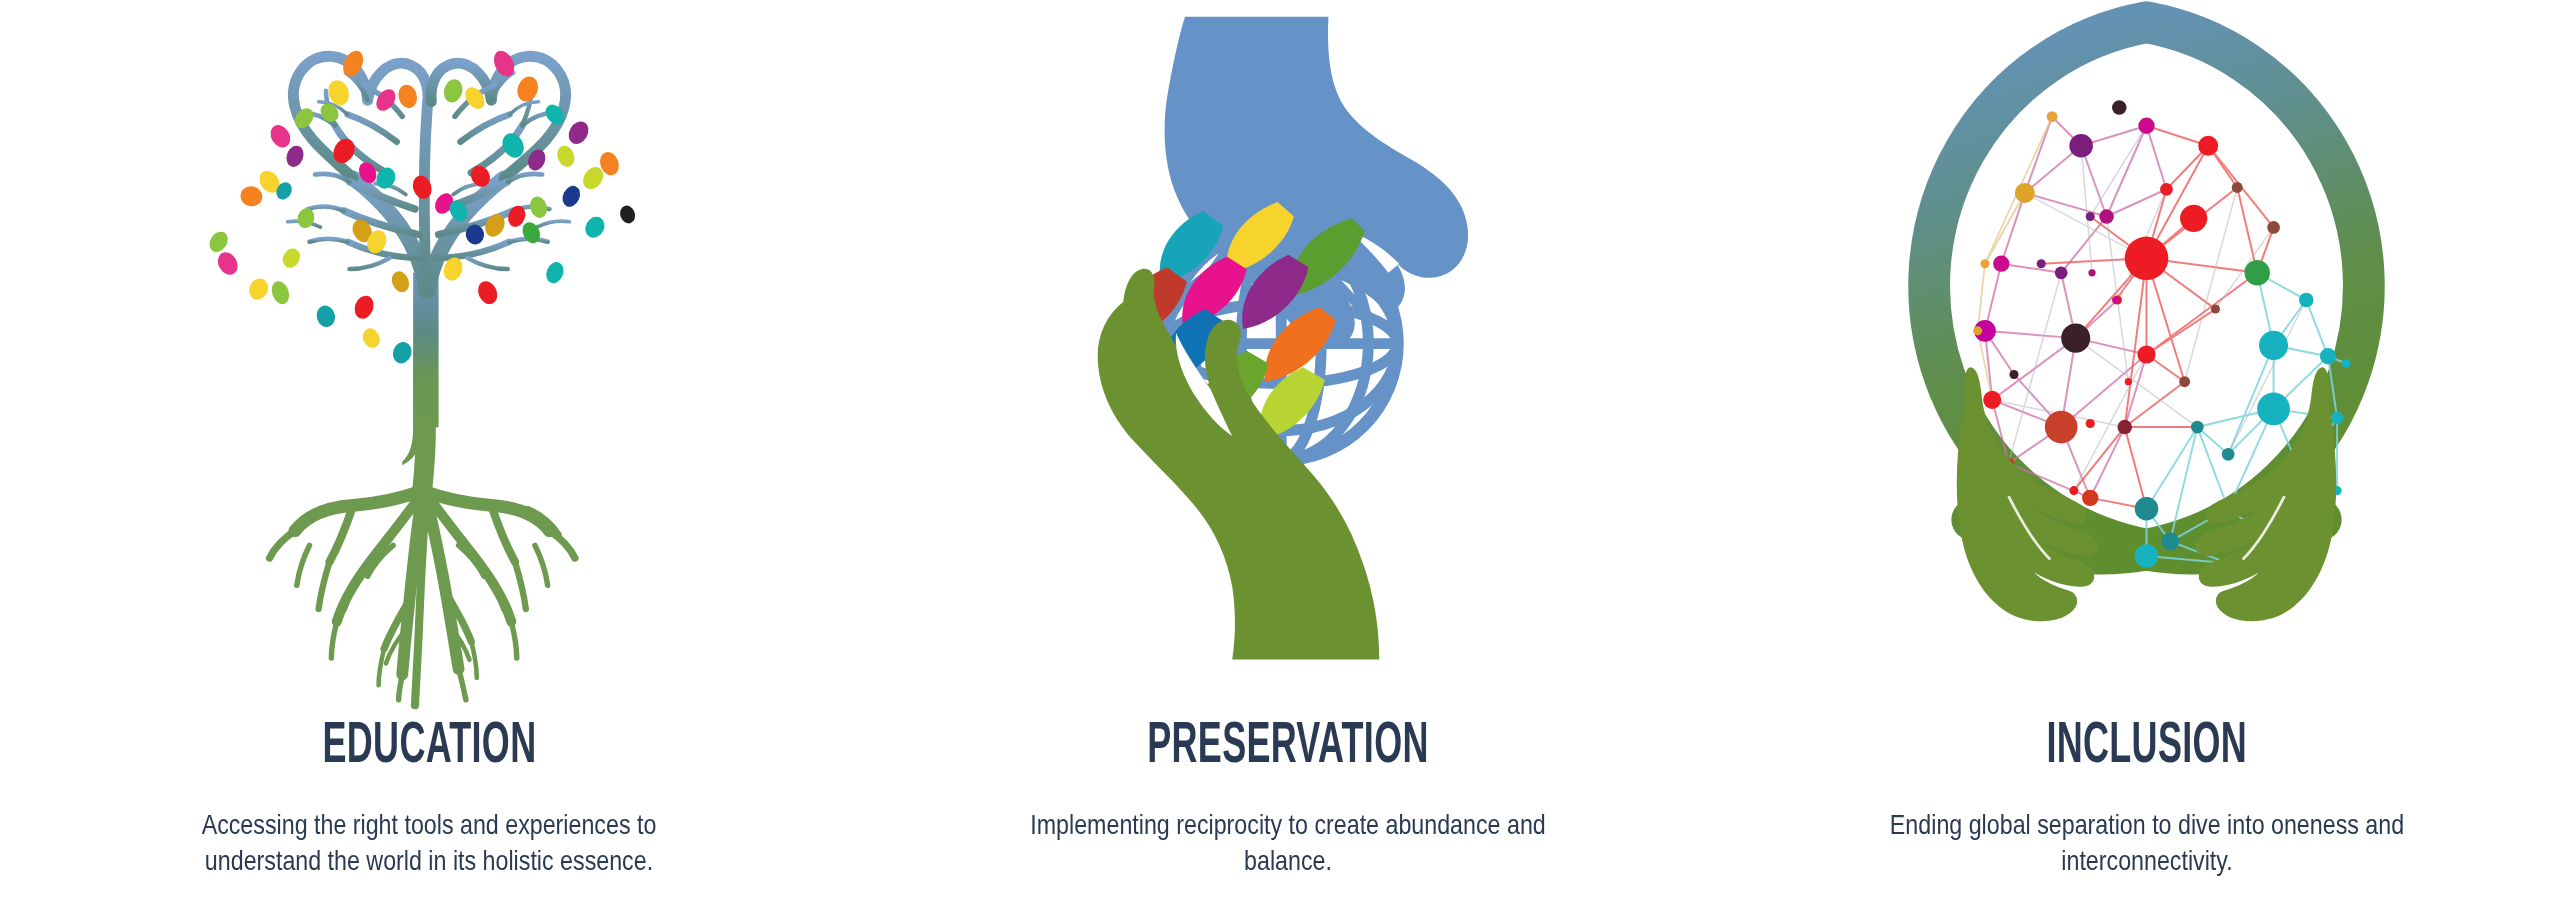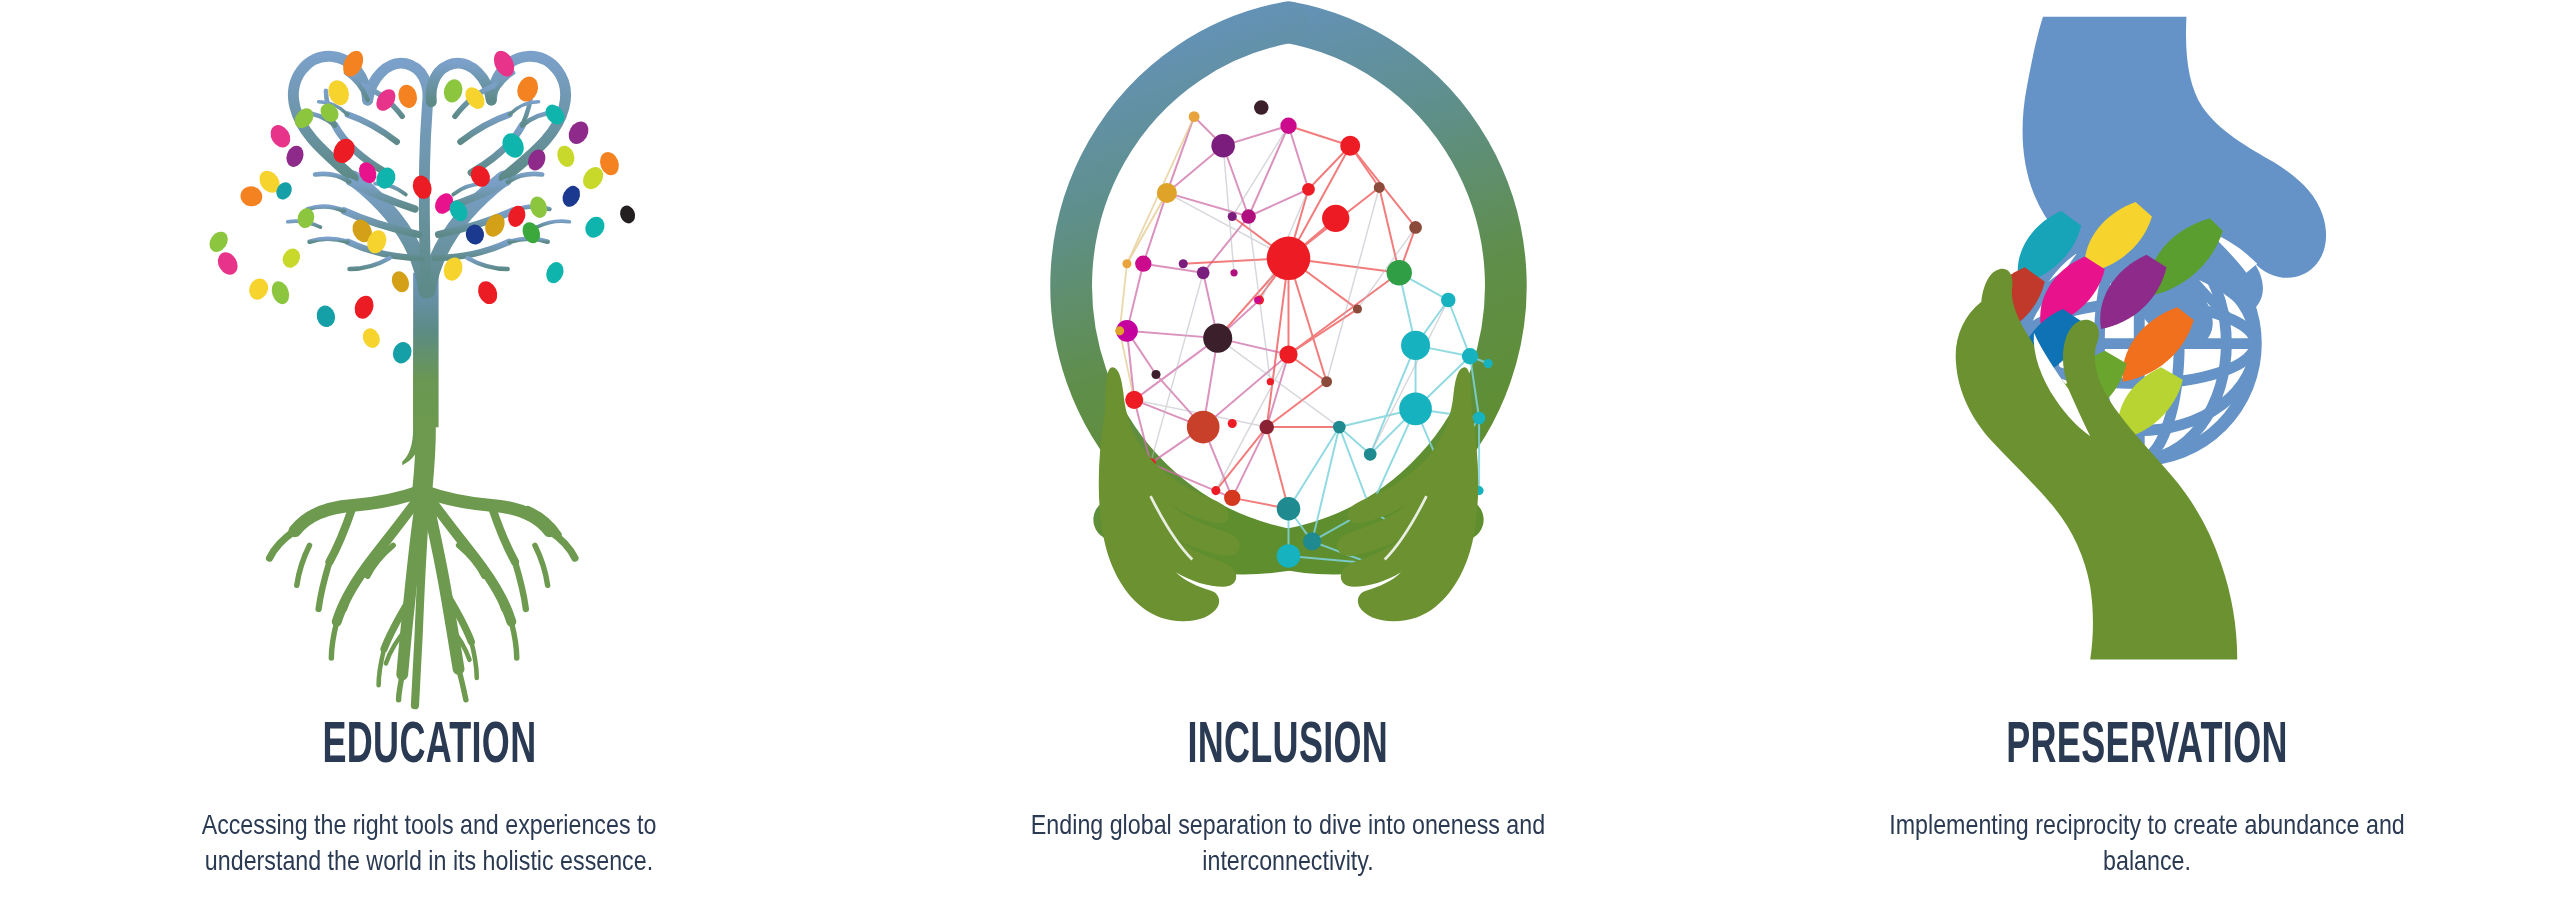--- a/index.html
+++ b/index.html
@@ -241,20 +241,111 @@
           <path d="M160 560 C146 566 134 576 126 588" stroke-width="7"></path>
           <path d="M388 560 C402 566 414 576 422 588" stroke-width="7"></path>
           <path d="M276 552 C272 600 270 650 268 700 C266 734 265 756 264 776" stroke-width="9"></path>
           <path d="M148 600 C140 616 136 630 134 644" stroke-width="6"></path>
           <path d="M396 600 C404 616 408 630 410 644" stroke-width="6"></path>
         </g>
       </svg>
     </div>
     <h2 class="pillar-title">EDUCATION</h2>
     <p class="pillar-desc">Accessing the right tools and experiences to understand the world in its holistic essence.</p>
+  </div>
+
+  <div class="pillar p3">
+    <div class="art-wrap">
+      <svg width="599" height="718" viewBox="0 0 660 790" aria-hidden="true">
+        <defs>
+          <clipPath id="globeClip">
+              <circle cx="322" cy="378" r="128"></circle>
+            </clipPath>
+        </defs>
+
+        <g fill="#6593c7">
+          <path d="M216 18
+                   L374 18
+                   C372 60 376 94 392 118
+                   C410 144 442 162 470 178
+                   C496 194 516 212 524 236
+                   C534 266 524 292 502 302
+                   C484 310 462 304 448 288
+                   C462 308 462 330 446 342
+                   C430 354 408 348 396 332
+                   C408 352 404 372 388 380
+                   C372 388 352 382 340 366
+                   C322 342 300 318 274 298
+                   C246 276 222 250 208 218
+                   C192 182 190 138 198 96
+                   C204 64 210 36 216 18 Z"></path>
+        </g>
+
+        <g fill="#ffffff">
+          <path d="M452 290 C436 274 418 262 398 254 C412 268 428 284 440 300 Z"></path>
+          <path d="M440 344 C424 328 406 316 388 308 C402 324 416 338 430 352 Z"></path>
+        </g>
+
+        <g>
+          <circle cx="322" cy="378" r="128" fill="none" stroke="#6593c7" stroke-width="14"></circle>
+          <g clip-path="url(#globeClip)" fill="none" stroke="#6593c7" stroke-width="12">
+            <ellipse cx="322" cy="378" rx="128" ry="44"></ellipse>
+            <ellipse cx="322" cy="378" rx="128" ry="96"></ellipse>
+            <ellipse cx="322" cy="378" rx="44" ry="128"></ellipse>
+            <ellipse cx="322" cy="378" rx="96" ry="128"></ellipse>
+            <line x1="322" y1="250" x2="322" y2="506"></line>
+            <line x1="194" y1="378" x2="450" y2="378"></line>
+          </g>
+        </g>
+
+        <g>
+          <path d="M236 232 C200 248 182 282 190 312 C220 306 250 282 258 248 Z" fill="#17a3b8"></path>
+          <path d="M318 222 C280 236 258 268 262 300 C294 296 326 272 336 238 Z" fill="#f6d32d"></path>
+          <path d="M400 240 C356 252 328 288 330 326 C368 320 402 292 414 254 Z" fill="#5a9e2f"></path>
+          <path d="M196 294 C158 310 140 344 148 374 C180 368 210 344 218 310 Z" fill="#c0392b"></path>
+          <path d="M262 282 C226 298 208 330 214 360 C246 354 276 330 284 296 Z" fill="#e8128c"></path>
+          <path d="M330 280 C294 296 274 330 280 362 C314 356 344 330 352 294 Z" fill="#8e2a8a"></path>
+          <path d="M238 340 C202 356 184 390 192 420 C224 414 254 390 262 356 Z" fill="#0f72b5"></path>
+          <path d="M364 338 C324 352 300 386 304 420 C340 414 372 388 382 352 Z" fill="#f0701e"></path>
+          <path d="M284 386 C246 402 226 438 234 470 C268 462 300 436 308 400 Z" fill="#6aa52e"></path>
+          <path d="M346 404 C310 420 292 454 300 484 C332 478 362 452 370 418 Z" fill="#b7d432"></path>
+        </g>
+
+        <g fill="#6b9130">
+          <path d="M148 332
+                   C128 348 118 372 120 398
+                   C122 432 138 462 160 486
+                   C182 510 206 532 226 556
+                   C248 582 262 612 268 646
+                   C272 672 272 700 268 726
+                   L430 726
+                   C430 690 424 654 412 620
+                   C400 584 382 552 358 524
+                   C338 500 316 478 300 456
+                   C288 440 280 426 276 412
+                   C272 398 272 386 276 376
+                   C280 364 276 354 266 352
+                   C254 350 244 360 240 376
+                   C236 392 238 410 244 426
+                   C228 408 212 390 200 370
+                   C186 348 180 330 182 316
+                   C184 302 178 294 168 296
+                   C158 298 150 312 148 332 Z"></path>
+        </g>
+
+        <g fill="#ffffff">
+          <path d="M244 428 C230 408 216 388 206 366
+                   C204 390 214 416 230 440
+                   C242 458 256 472 268 480
+                   C260 464 252 446 244 428 Z"></path>
+        </g>
+      </svg>
+    </div>
+    <h2 class="pillar-title">PRESERVATION</h2>
+    <p class="pillar-desc">Implementing reciprocity to create abundance and balance.</p>
   </div>
 
   <div class="pillar p2">
     <div class="art-wrap">
       <svg width="599" height="718" viewBox="0 0 660 790" aria-hidden="true">
         <defs>
           <linearGradient id="ringGrad" x1="0" y1="0" x2="0.25" y2="1">
             <stop offset="0%" stop-color="#6593c4"></stop>
             <stop offset="35%" stop-color="#5f8f8a"></stop>
             <stop offset="65%" stop-color="#5f8e4a"></stop>
@@ -498,105 +589,14 @@
         <g stroke="#ffffff" stroke-width="3" fill="none" opacity="0.85">
           <path d="M178 546 C192 574 206 598 224 616"></path>
           <path d="M482 546 C468 574 454 598 436 616"></path>
         </g>
       </svg>
     </div>
     <h2 class="pillar-title">INCLUSION</h2>
     <p class="pillar-desc">Ending global separation to dive into oneness and interconnectivity.</p>
   </div>
 
-  <div class="pillar p3">
-    <div class="art-wrap">
-      <svg width="599" height="718" viewBox="0 0 660 790" aria-hidden="true">
-        <defs>
-          <clipPath id="globeClip">
-              <circle cx="322" cy="378" r="128"></circle>
-            </clipPath>
-        </defs>
-
-        <g fill="#6593c7">
-          <path d="M216 18
-                   L374 18
-                   C372 60 376 94 392 118
-                   C410 144 442 162 470 178
-                   C496 194 516 212 524 236
-                   C534 266 524 292 502 302
-                   C484 310 462 304 448 288
-                   C462 308 462 330 446 342
-                   C430 354 408 348 396 332
-                   C408 352 404 372 388 380
-                   C372 388 352 382 340 366
-                   C322 342 300 318 274 298
-                   C246 276 222 250 208 218
-                   C192 182 190 138 198 96
-                   C204 64 210 36 216 18 Z"></path>
-        </g>
-
-        <g fill="#ffffff">
-          <path d="M452 290 C436 274 418 262 398 254 C412 268 428 284 440 300 Z"></path>
-          <path d="M440 344 C424 328 406 316 388 308 C402 324 416 338 430 352 Z"></path>
-        </g>
-
-        <g>
-          <circle cx="322" cy="378" r="128" fill="none" stroke="#6593c7" stroke-width="14"></circle>
-          <g clip-path="url(#globeClip)" fill="none" stroke="#6593c7" stroke-width="12">
-            <ellipse cx="322" cy="378" rx="128" ry="44"></ellipse>
-            <ellipse cx="322" cy="378" rx="128" ry="96"></ellipse>
-            <ellipse cx="322" cy="378" rx="44" ry="128"></ellipse>
-            <ellipse cx="322" cy="378" rx="96" ry="128"></ellipse>
-            <line x1="322" y1="250" x2="322" y2="506"></line>
-            <line x1="194" y1="378" x2="450" y2="378"></line>
-          </g>
-        </g>
-
-        <g>
-          <path d="M236 232 C200 248 182 282 190 312 C220 306 250 282 258 248 Z" fill="#17a3b8"></path>
-          <path d="M318 222 C280 236 258 268 262 300 C294 296 326 272 336 238 Z" fill="#f6d32d"></path>
-          <path d="M400 240 C356 252 328 288 330 326 C368 320 402 292 414 254 Z" fill="#5a9e2f"></path>
-          <path d="M196 294 C158 310 140 344 148 374 C180 368 210 344 218 310 Z" fill="#c0392b"></path>
-          <path d="M262 282 C226 298 208 330 214 360 C246 354 276 330 284 296 Z" fill="#e8128c"></path>
-          <path d="M330 280 C294 296 274 330 280 362 C314 356 344 330 352 294 Z" fill="#8e2a8a"></path>
-          <path d="M238 340 C202 356 184 390 192 420 C224 414 254 390 262 356 Z" fill="#0f72b5"></path>
-          <path d="M364 338 C324 352 300 386 304 420 C340 414 372 388 382 352 Z" fill="#f0701e"></path>
-          <path d="M284 386 C246 402 226 438 234 470 C268 462 300 436 308 400 Z" fill="#6aa52e"></path>
-          <path d="M346 404 C310 420 292 454 300 484 C332 478 362 452 370 418 Z" fill="#b7d432"></path>
-        </g>
-
-        <g fill="#6b9130">
-          <path d="M148 332
-                   C128 348 118 372 120 398
-                   C122 432 138 462 160 486
-                   C182 510 206 532 226 556
-                   C248 582 262 612 268 646
-                   C272 672 272 700 268 726
-                   L430 726
-                   C430 690 424 654 412 620
-                   C400 584 382 552 358 524
-                   C338 500 316 478 300 456
-                   C288 440 280 426 276 412
-                   C272 398 272 386 276 376
-                   C280 364 276 354 266 352
-                   C254 350 244 360 240 376
-                   C236 392 238 410 244 426
-                   C228 408 212 390 200 370
-                   C186 348 180 330 182 316
-                   C184 302 178 294 168 296
-                   C158 298 150 312 148 332 Z"></path>
-        </g>
-
-        <g fill="#ffffff">
-          <path d="M244 428 C230 408 216 388 206 366
-                   C204 390 214 416 230 440
-                   C242 458 256 472 268 480
-                   C260 464 252 446 244 428 Z"></path>
-        </g>
-      </svg>
-    </div>
-    <h2 class="pillar-title">PRESERVATION</h2>
-    <p class="pillar-desc">Implementing reciprocity to create abundance and balance.</p>
-  </div>
-
 </div>
 
 
 </body></html>

